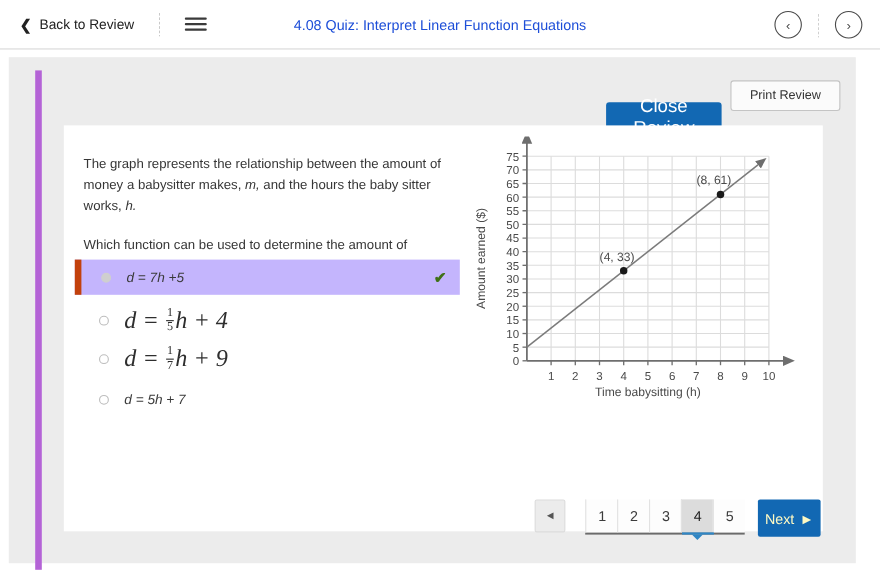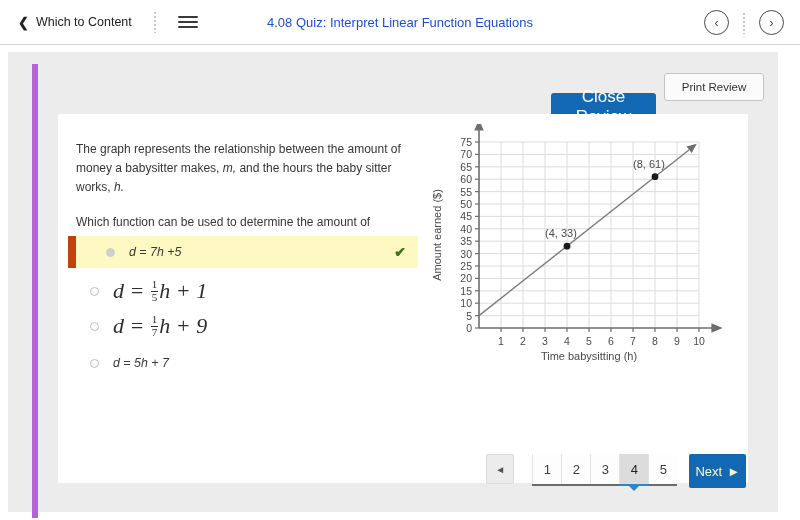--- a/index.html
+++ b/index.html
@@ -95,23 +95,23 @@
   .qtext p { margin:0 0 16px 0; }
   .qtext i { font-style:italic; }
 
   
   .options { position:absolute; left:10px; top:122px; width:350px; }
   .opt {
     position:relative; display:flex; align-items:center;
     min-height:28px; cursor:pointer;
   }
   .opt.selected {
-    background:#fef9c3;
-    border-left:8px solid #c2410c;
-    padding-left:12px;
+    background:#c4b5fd;
+    border-left:6px solid #c2410c;
+    padding-left:0;
     height:32px;
   }
   .radio {
     width:9px; height:9px; border-radius:50%;
     border:1px solid #bdbdbd; background:#fff;
     margin-left:22px; margin-right:14px; flex:none;
   }
   .opt.selected .radio { background:#cfcfcf; border-color:#cfcfcf; margin-left:18px; }
   .opt-text { font-size:12.4px; color:#3a3a3a; font-style:italic; }
   .opt-text.big {
@@ -180,21 +180,21 @@
 </style>
 </head>
 <body>
 
 <div id="app">
 
   <div class="topbar">
 
     <div class="back-btn">
       <span class="chev-left-glyph">❮</span>
-      <span>Which to Content</span>
+      <span>Back to Review</span>
     </div>
 
     <div class="dotsep"></div>
 
     <div class="hamburger">
       <i></i>
         <i></i>
         <i></i>
     </div>
 
@@ -235,21 +235,21 @@
             <span class="radio"></span>
             <span class="opt-text">d = 7h +5</span>
             <span class="check">✔</span>
           </div>
 
           <div class="opt opt-row2">
             <span class="radio"></span>
             <span class="opt-text big"><span>d = </span><span class="frac">
                   <span class="num">1</span>
                   <span>5</span>
-                </span><span>h + 1</span></span>
+                </span><span>h + 4</span></span>
           </div>
 
           <div class="opt opt-row3">
             <span class="radio"></span>
             <span class="opt-text big"><span>d = </span><span class="frac">
                   <span class="num">1</span>
                   <span>7</span>
                 </span><span>h + 9</span></span>
           </div>
 

